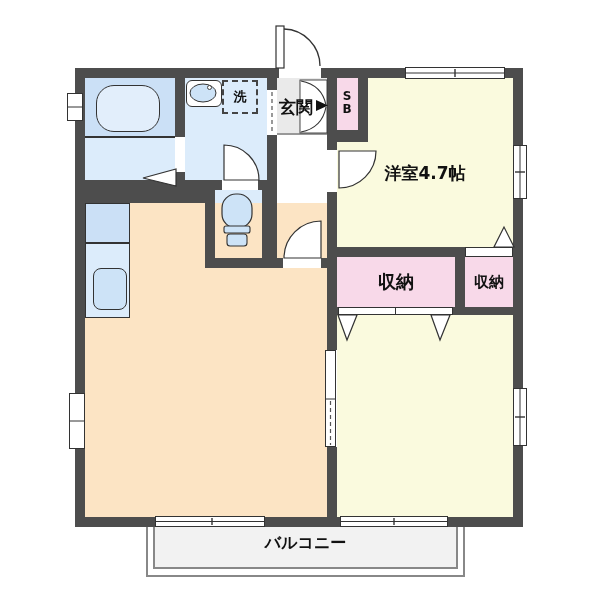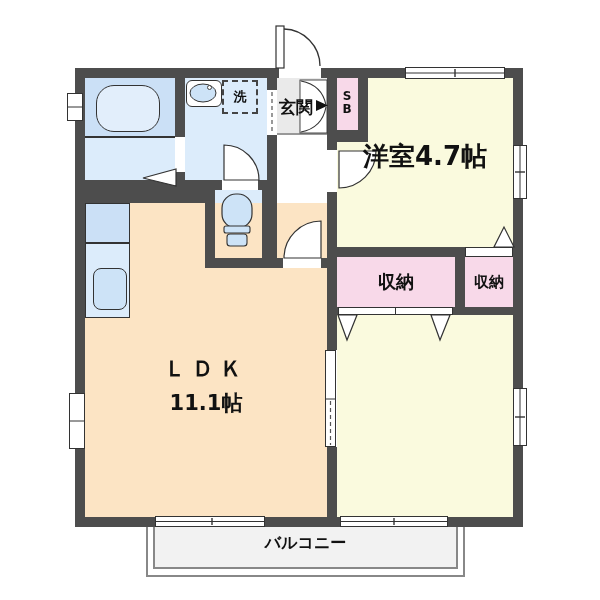--- a/index.html
+++ b/index.html
@@ -141,21 +141,17 @@
     <g>
       <rect x="222" y="194" width="30" height="34" rx="14" fill="#cde3f7" stroke="#333" stroke-width="1.2"></rect>
       <rect x="224" y="226" width="26" height="7" rx="2" fill="#cde3f7" stroke="#333" stroke-width="1.1"></rect>
       <rect x="227" y="234" width="20" height="12" rx="3" fill="#cde3f7" stroke="#333" stroke-width="1.1"></rect>
     </g>
   </svg>
 
   <div class="lbl" style="left:296px;top:107px;font-size:17px;">玄関</div>
   <div class="lbl" style="left:347px;top:103px;font-size:12px;transform:translate(-50%,-50%);width:12px;line-height:13px;word-break:break-all;white-space:normal;text-align:center;">SB</div>
   <div class="lbl" style="left:240px;top:97px;font-size:13px;">洗</div>
-  <div class="lbl" style="left:425px;top:156px;font-size:26px;">洋室4.7帖</div>
+  <div class="lbl" style="left:425px;top:173px;font-size:17px;">洋室4.7帖</div>
   <div class="lbl" style="left:396px;top:282px;font-size:18px;">収納</div>
   <div class="lbl" style="left:489px;top:282px;font-size:15px;">収納</div>
-  <div class="lbl" style="left:206px;top:385px;font-size:21px;text-align:center;">
-    <div style="letter-spacing:6px;font-size:22px;">ＬＤＫ</div>
-    <div style="font-size:21px;margin-top:5px;">11.1帖</div>
-  </div>
 
 </div>
 
 </body></html>

